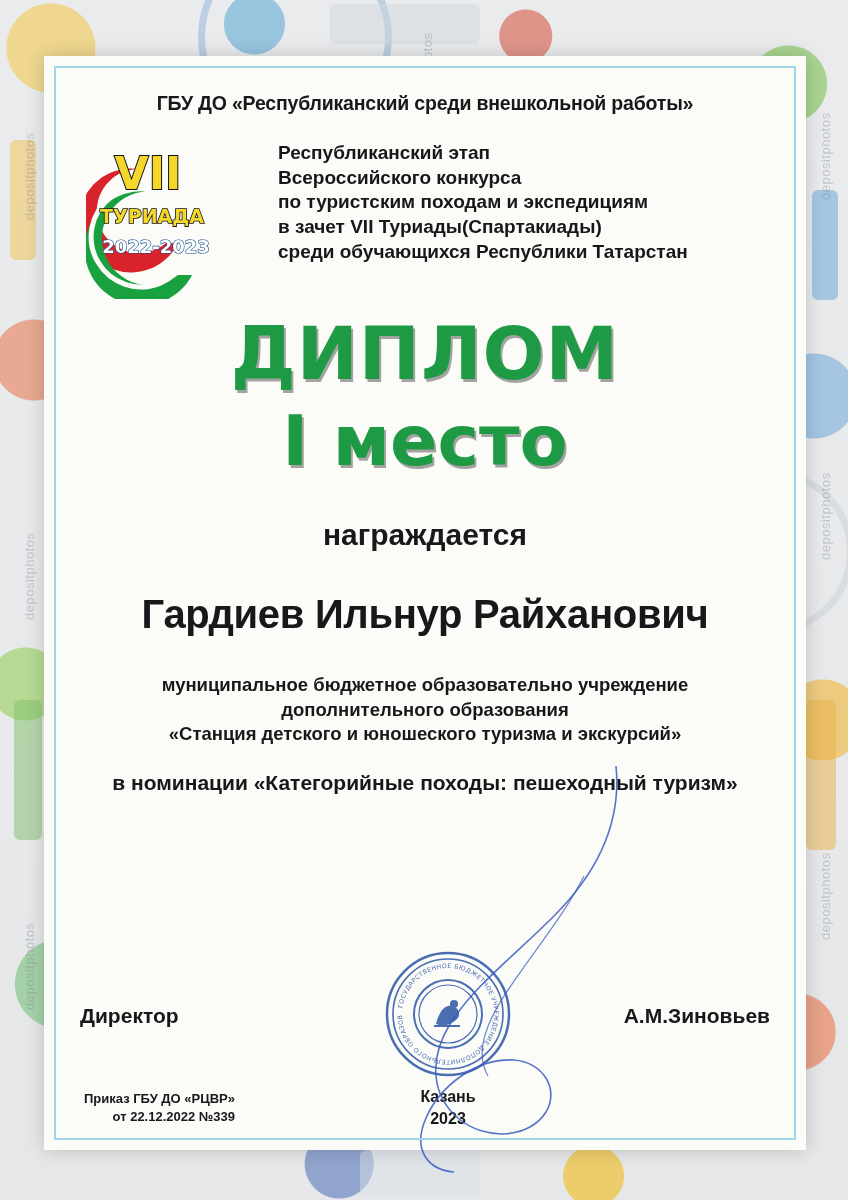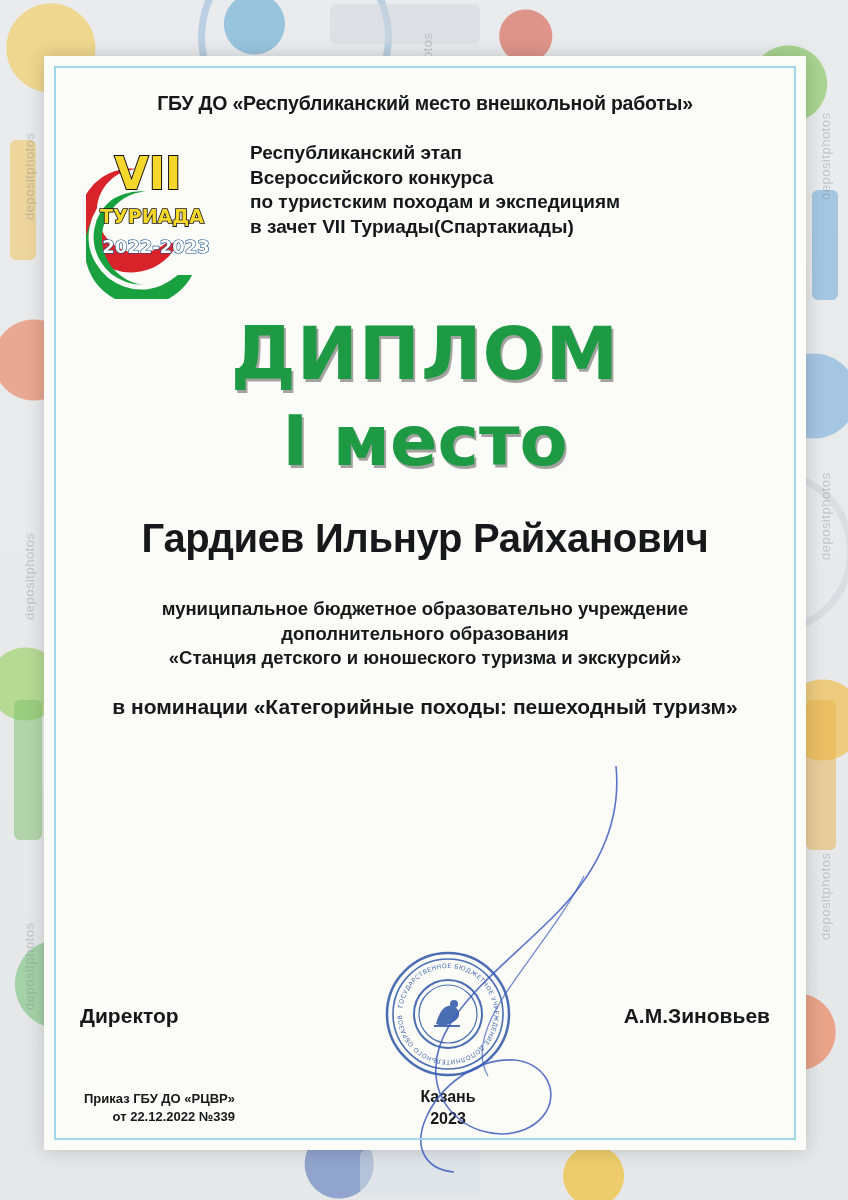--- a/index.html
+++ b/index.html
@@ -99,20 +99,21 @@
     letter-spacing: -.2px;
     margin-top: 8px;
   }
 
   
   .title-row {
     display: flex;
     align-items: flex-start;
     margin-top: 16px;
     padding-left: 6px;
+    gap: 28px;
   }
   .logo {
     position: relative;
     width: 156px;
     height: 168px;
     flex: 0 0 156px;
   }
   .logo svg { display:block; }
 
   .title-block {
@@ -264,21 +265,21 @@
   <div class="wm" style="left:22px;top:620px;">depositphotos</div>
   <div class="wm" style="left:22px;top:1010px;">depositphotos</div>
   <div class="wm" style="left:420px;top:120px;">depositphotos</div>
   <div class="wm" style="left:818px;top:200px;">depositphotos</div>
   <div class="wm" style="left:818px;top:560px;">depositphotos</div>
   <div class="wm" style="left:818px;top:940px;">depositphotos</div>
 
   <div id="sheet">
     <div class="sheet-inner">
 
-      <div class="org-line">ГБУ ДО «Республиканский место внешкольной работы»</div>
+      <div class="org-line">ГБУ ДО «Республиканский среди внешкольной работы»</div>
 
       <div class="title-row">
 
         <div class="logo">
           <svg width="156" height="168" viewBox="0 0 156 168">
 
             <path d="M98 92 A52 52 0 1 1 58 18 A42 42 0 1 0 86 92 Z" transform="translate(-6,20)" fill="#d8232a"></path>
 
             <path d="M108 104 A56 56 0 1 1 62 22 A46 46 0 1 0 94 104 Z" transform="translate(-4,38) scale(1.02)" fill="#19a03f"></path>
 
@@ -290,25 +291,27 @@
 
             <text x="70" y="122" text-anchor="middle" font-family="DejaVu Sans, sans-serif" font-size="18" font-weight="bold" fill="#ffffff" stroke="#0d4a8f" stroke-width="1.2" paint-order="stroke">2022-2023</text>
           </svg>
         </div>
 
         <div class="title-block">
           <div>Республиканский этап</div>
           <div>Всероссийского конкурса</div>
           <div>по туристским походам и экспедициям</div>
           <div>в зачет VII Туриады(Спартакиады)</div>
+          <div>среди обучающихся Республики Татарстан</div>
         </div>
       </div>
 
       <div class="diploma">ДИПЛОМ</div>
       <div class="place">I место</div>
+      <div class="awarded">награждается</div>
       <div class="recipient">Гардиев Ильнур Райханович</div>
 
       <div class="org-desc">
         <div>муниципальное бюджетное образовательно учреждение</div>
         <div>дополнительного образования</div>
         <div>«Станция детского и юношеского туризма и экскурсий»</div>
       </div>
 
       <div class="nomination">в номинации «Категорийные походы: пешеходный туризм»</div>
 

